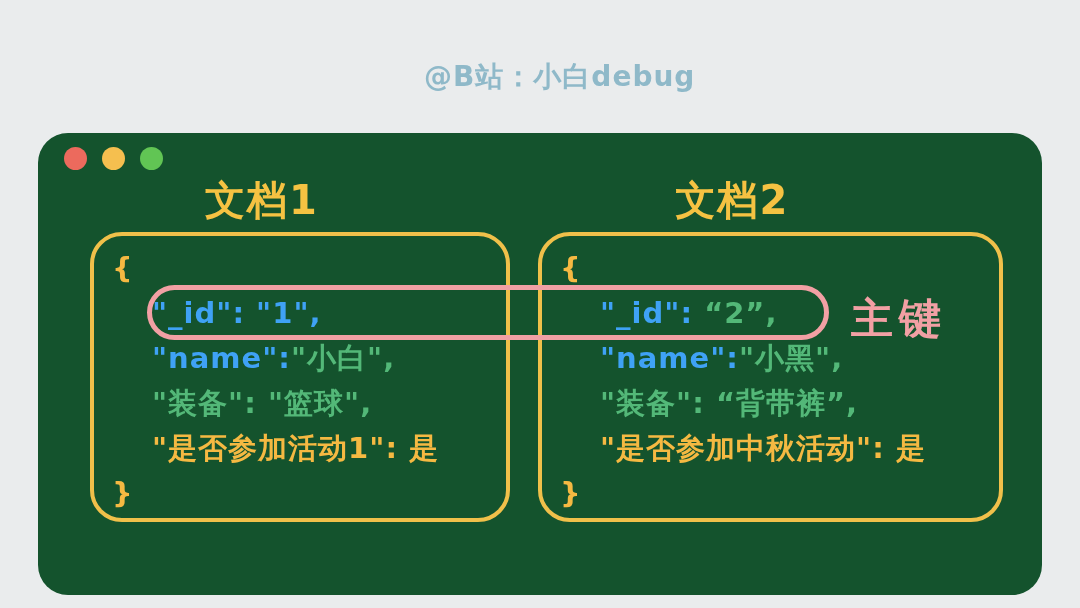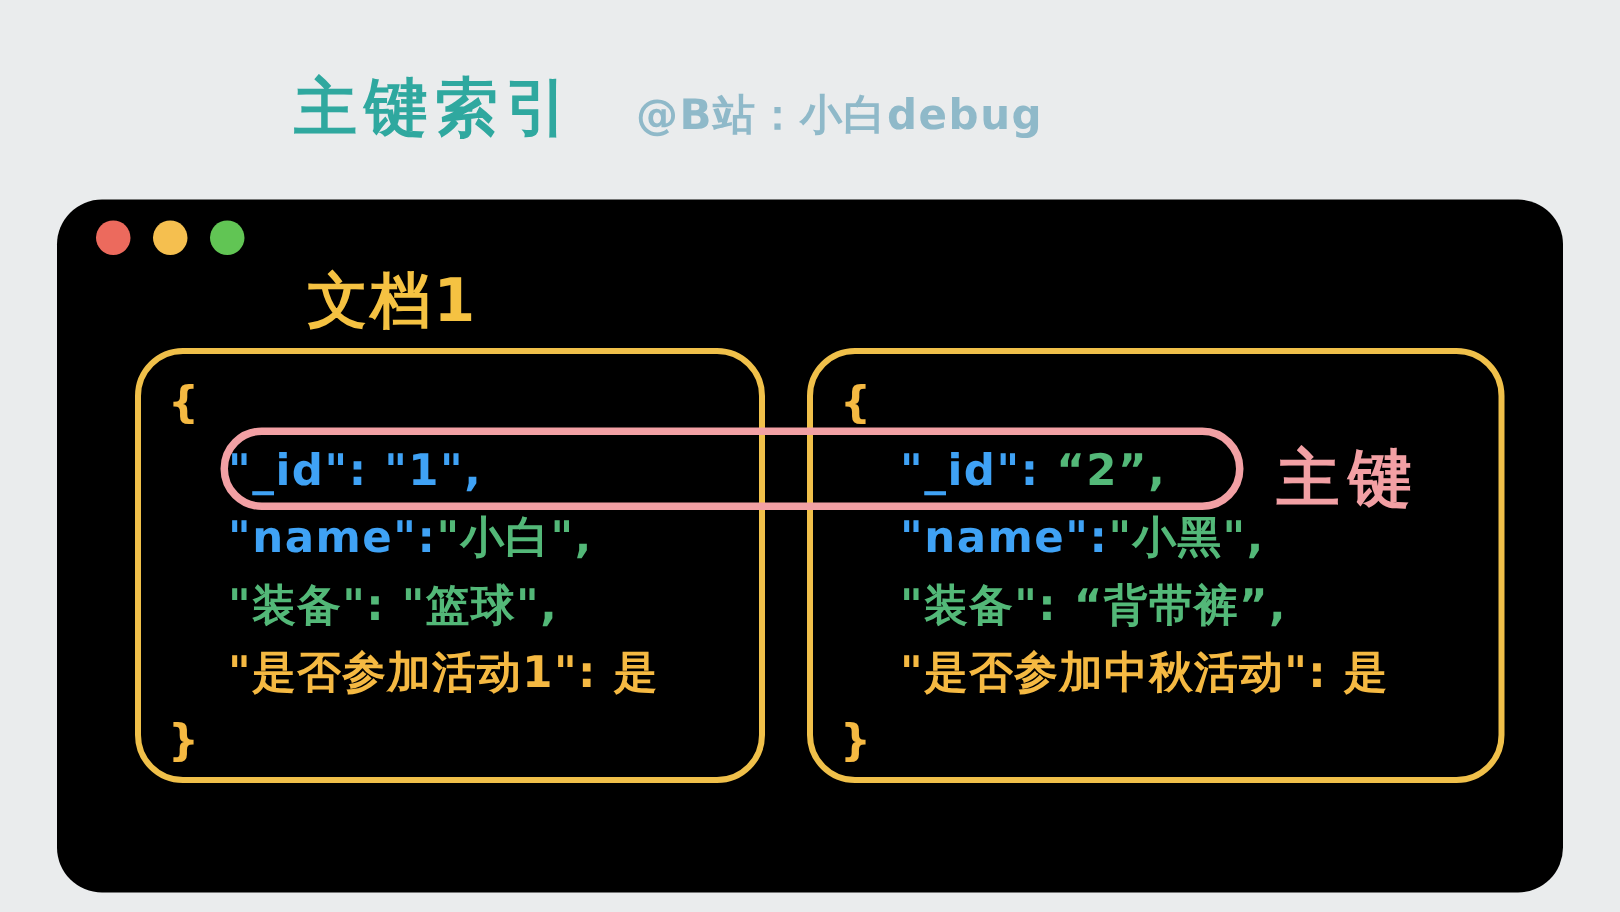--- a/index.html
+++ b/index.html
@@ -28,21 +28,21 @@
     font-weight: bold;
     color: #8fb9c9;
     letter-spacing: 1px;
   }
   .window {
     position: absolute;
     left: 38px;
     top: 133px;
     width: 1004px;
     height: 462px;
-    background: #000000;
+    background: #14532d;
     border-radius: 30px;
   }
   .dots {
     position: absolute;
     left: 26px;
     top: 14px;
     display: flex;
     gap: 15px;
   }
   .dot {
@@ -102,34 +102,34 @@
     color: #f2a0a4;
     letter-spacing: 6px;
     z-index: 5;
   }
 </style>
 </head>
 <body>
 
 <div class="page">
 
-  <div class="page-title">主键索引</div>
 
   <div class="byline">@B站：小白debug</div>
 
   <div class="window">
 
     <div class="dots">
       <span class="dot" style="background: rgb(236, 106, 93);"></span>
       <span class="dot" style="background: rgb(245, 191, 79);"></span>
       <span class="dot" style="background: rgb(97, 197, 84);"></span>
     </div>
 
     <div class="doc-title doc-title-0">文档1</div>
 
+    <div class="doc-title doc-title-1">文档2</div>
 
     <div class="doc-box doc-box-0">
         <div class="code-line"><span style="color: rgb(245, 185, 66);">{</span></div>
         <div class="code-line indent"><span style="color: rgb(63, 162, 245);">"_id": "1",</span></div>
         <div class="code-line indent"><span style="color: rgb(63, 162, 245);">"name":</span><span style="color: rgb(83, 184, 120);">"小白",</span></div>
         <div class="code-line indent"><span style="color: rgb(83, 184, 120);">"装备":  "篮球",</span></div>
         <div class="code-line indent"><span style="color: rgb(245, 185, 66);">"是否参加活动1": 是</span></div>
         <div class="code-line"><span style="color: rgb(245, 185, 66);">}</span></div>
       </div>
 

